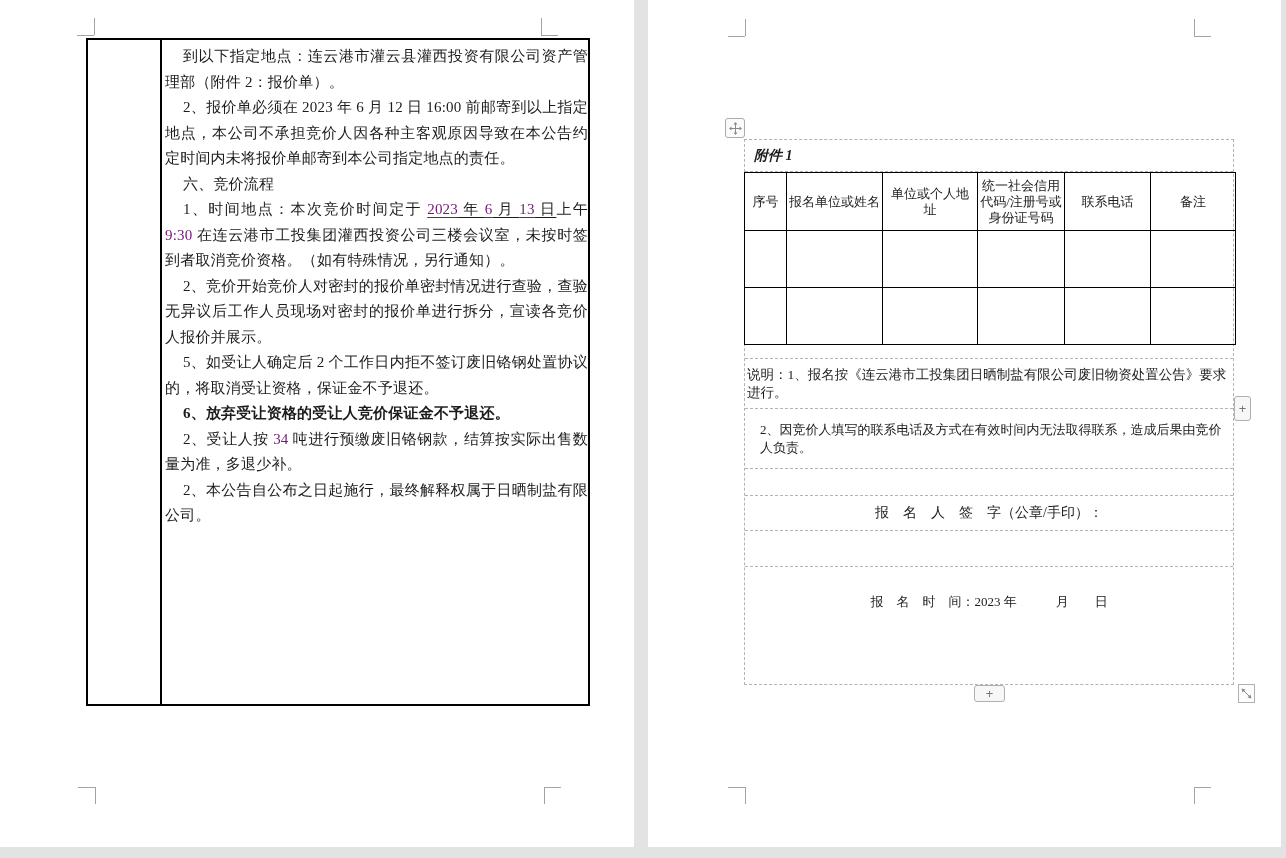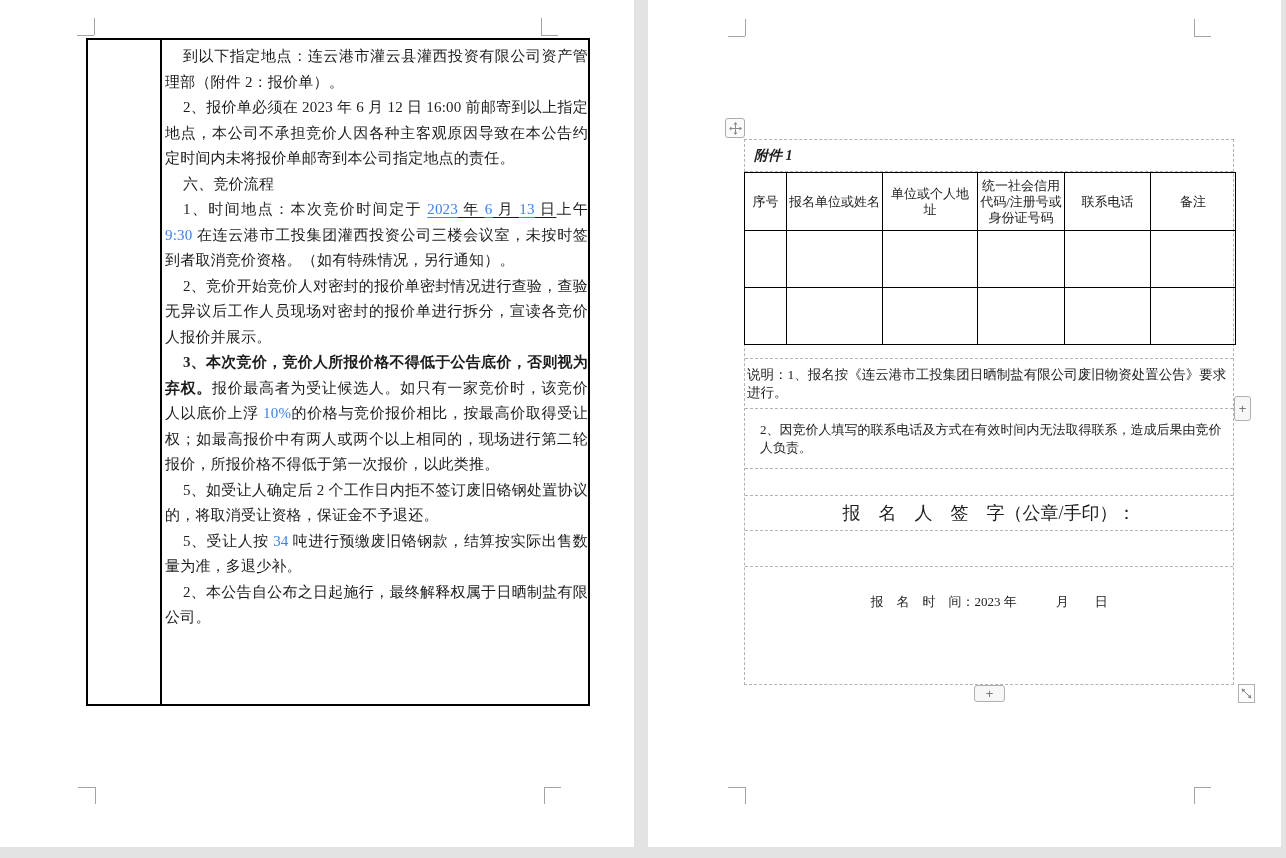--- a/index.html
+++ b/index.html
@@ -23,21 +23,21 @@
     position:absolute;left:86px;top:38px;width:504px;height:668px;
     border:2px solid #000;box-sizing:border-box;
   }
   .doc-table .divider{position:absolute;left:72px;top:0;bottom:0;width:2px;background:#000;}
   .cell-text{position:absolute;left:77px;top:4px;width:423px;}
   .cell-text p{
     margin:0;font-size:15px;line-height:25.5px;text-align:justify;
     text-indent:1.2em;letter-spacing:0.2px;
   }
   .b{font-weight:bold;}
-  .nu{color:#3b82f6;}
+  .nu{color:#701a75;}
   .u{text-decoration:underline;text-underline-offset:3px;}
 
   
   .handle{
     position:absolute;left:77px;top:118px;width:20px;height:20px;
     background:#fbfbfb;border:1px solid #ababab;border-radius:3px;
     display:flex;align-items:center;justify-content:center;box-sizing:border-box;
   }
   .dashed-box{
     position:absolute;left:96px;top:139px;width:490px;height:546px;
@@ -45,21 +45,21 @@
   }
   .drow{box-sizing:border-box;border-bottom:1px dashed #b3b3b3;position:relative;}
   .drow:last-child{border-bottom:none;}
   .r-att{height:32px;line-height:31px;font-weight:bold;font-size:14px;padding-left:9px;font-style:italic;}
   .r-title{height:66px;text-align:center;font-weight:bold;font-size:17px;padding-top:5px;}
   .r-title div{line-height:30px;letter-spacing:1px;}
   .r-table{height:187px;}
   .r-note1{height:50px;display:flex;align-items:center;font-size:13.5px;padding:0 2px;}
   .r-note2{height:60px;display:flex;align-items:center;font-size:13px;padding-left:15px;}
   .r-blank1{height:27px;}
-  .r-sign{height:35px;display:flex;align-items:center;justify-content:center;font-size:18px;}
+  .r-sign{height:35px;display:flex;align-items:center;justify-content:center;font-size:14px;}
   .r-blank2{height:36px;}
   .r-date{height:50px;display:flex;align-items:flex-end;justify-content:center;font-size:13px;padding-bottom:6px;}
 
   table.signup{border-collapse:collapse;table-layout:fixed;width:491px;margin-left:-1px;}
   table.signup td{
     border:1.5px solid #000;text-align:center;vertical-align:middle;
     font-size:13px;line-height:16px;padding:2px;overflow:hidden;
   }
   .hrow td{height:53px;}
   .erow td{height:52px;}
@@ -95,23 +95,23 @@
   <div class="cmh" style="left:544px;top:787px;"></div>
 
   <div class="doc-table">
     <div class="divider"></div>
     <div class="cell-text">
         <p><span>到以下指定地点：连云港市灌云县灌西投资有限公司资产管理部（附件 2：报价单）。</span></p>
         <p><span>2、报价单必须在 2023 年 6 月 12 日 16:00 前邮寄到以上指定地点，本公司不承担竞价人因各种主客观原因导致在本公告约定时间内未将报价单邮寄到本公司指定地点的责任。</span></p>
         <p><span>六、竞价流程</span></p>
         <p><span>1、时间地点：本次竞价时间定于 </span><span class="nu u">2023</span><span class="u"> 年 </span><span class="nu u">6</span><span class="u"> 月 </span><span class="nu u">13</span><span class="u"> 日</span><span>上午 </span><span class="nu">9:30</span><span> 在连云港市工投集团灌西投资公司三楼会议室，未按时签到者取消竞价资格。（如有特殊情况，另行通知）。</span></p>
         <p><span>2、竞价开始竞价人对密封的报价单密封情况进行查验，查验无异议后工作人员现场对密封的报价单进行拆分，宣读各竞价人报价并展示。</span></p>
-        <p><span class="b">3、本次竞价，竞价人所报价格不得低于公告底价，否则视为弃权。</span><span>报价最高者为受让候选人。如只有一家竞价时，该竞价人以底价上浮 </span><span class="nu">10%</span><span>的价格与竞价报价相比，按最高价取得受让权；如最高报价中有两人或两个以上相同的，现场进行第二轮报价，所报价格不得低于第一次报价，以此类推。</span></p>
         <p><span>5、如受让人确定后 2 个工作日内拒不签订废旧铬钢处置协议的，将取消受让资格，保证金不予退还。</span></p>
-        <p><span>5、受让人按 </span><span class="nu">34</span><span> 吨进行预缴废旧铬钢款，结算按实际出售数量为准，多退少补。</span></p>
+        <p><span class="b">6、放弃受让资格的受让人竞价保证金不予退还。</span></p>
+        <p><span>2、受让人按 </span><span class="nu">34</span><span> 吨进行预缴废旧铬钢款，结算按实际出售数量为准，多退少补。</span></p>
         <p><span>2、本公告自公布之日起施行，最终解释权属于日晒制盐有限公司。</span></p>
       </div>
   </div>
 </div>
 
 <div class="page" id="page2">
 
   <div class="cmv" style="left:97px;top:19px;"></div>
   <div class="cmh" style="left:80px;top:36px;"></div>
   <div class="cmv" style="left:546px;top:19px;"></div>

